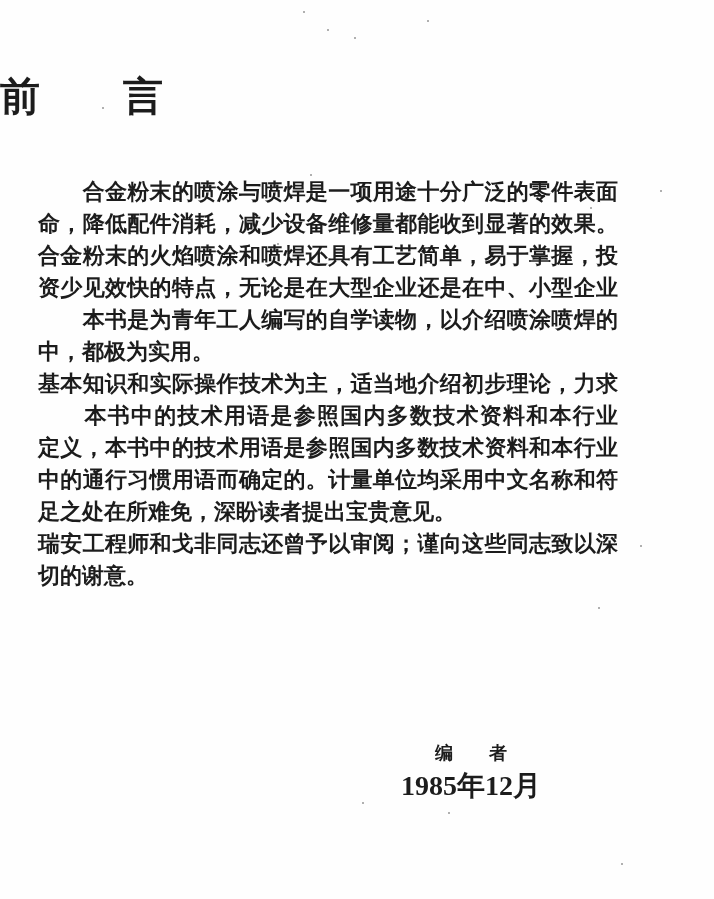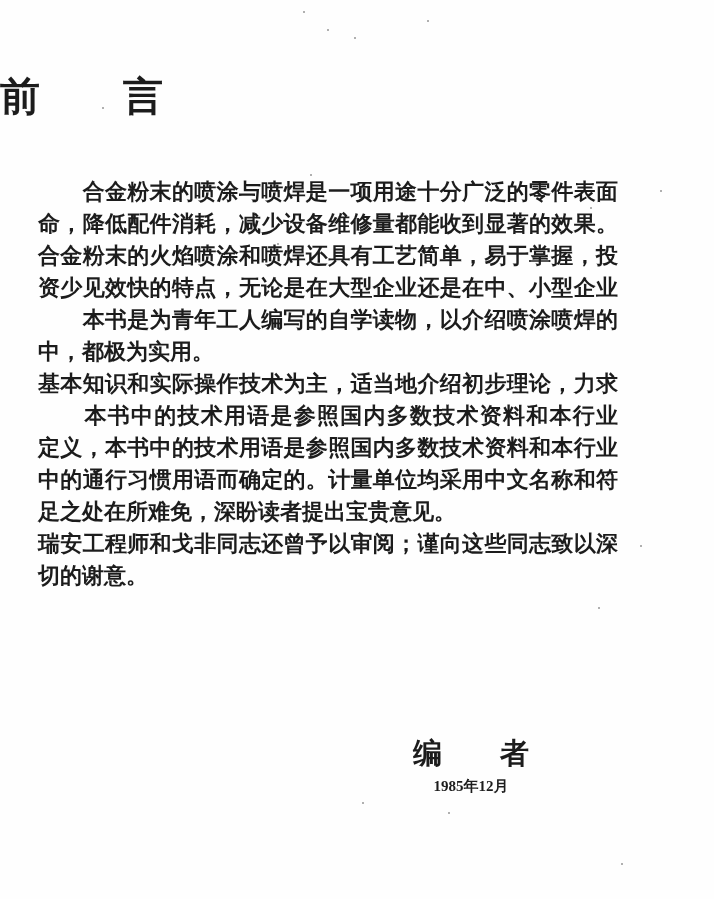--- a/index.html
+++ b/index.html
@@ -61,26 +61,26 @@
   .signature {
     position: absolute;
     top: 737px;
     left: 371px;
     width: 200px;
     text-align: center;
     font-weight: 600;
     color: var(--ink);
   }
   .sig-author {
-    font-size: 29px;
+    font-size: 18px;
     line-height: 32px;
     white-space: pre;
   }
   .sig-date {
-    font-size: 15px;
+    font-size: 28px;
     line-height: 34px;
     white-space: pre;
   }
   .speck {
     position: absolute;
     background: #444;
     border-radius: 50%;
     opacity: 0.55;
   }
 </style>

